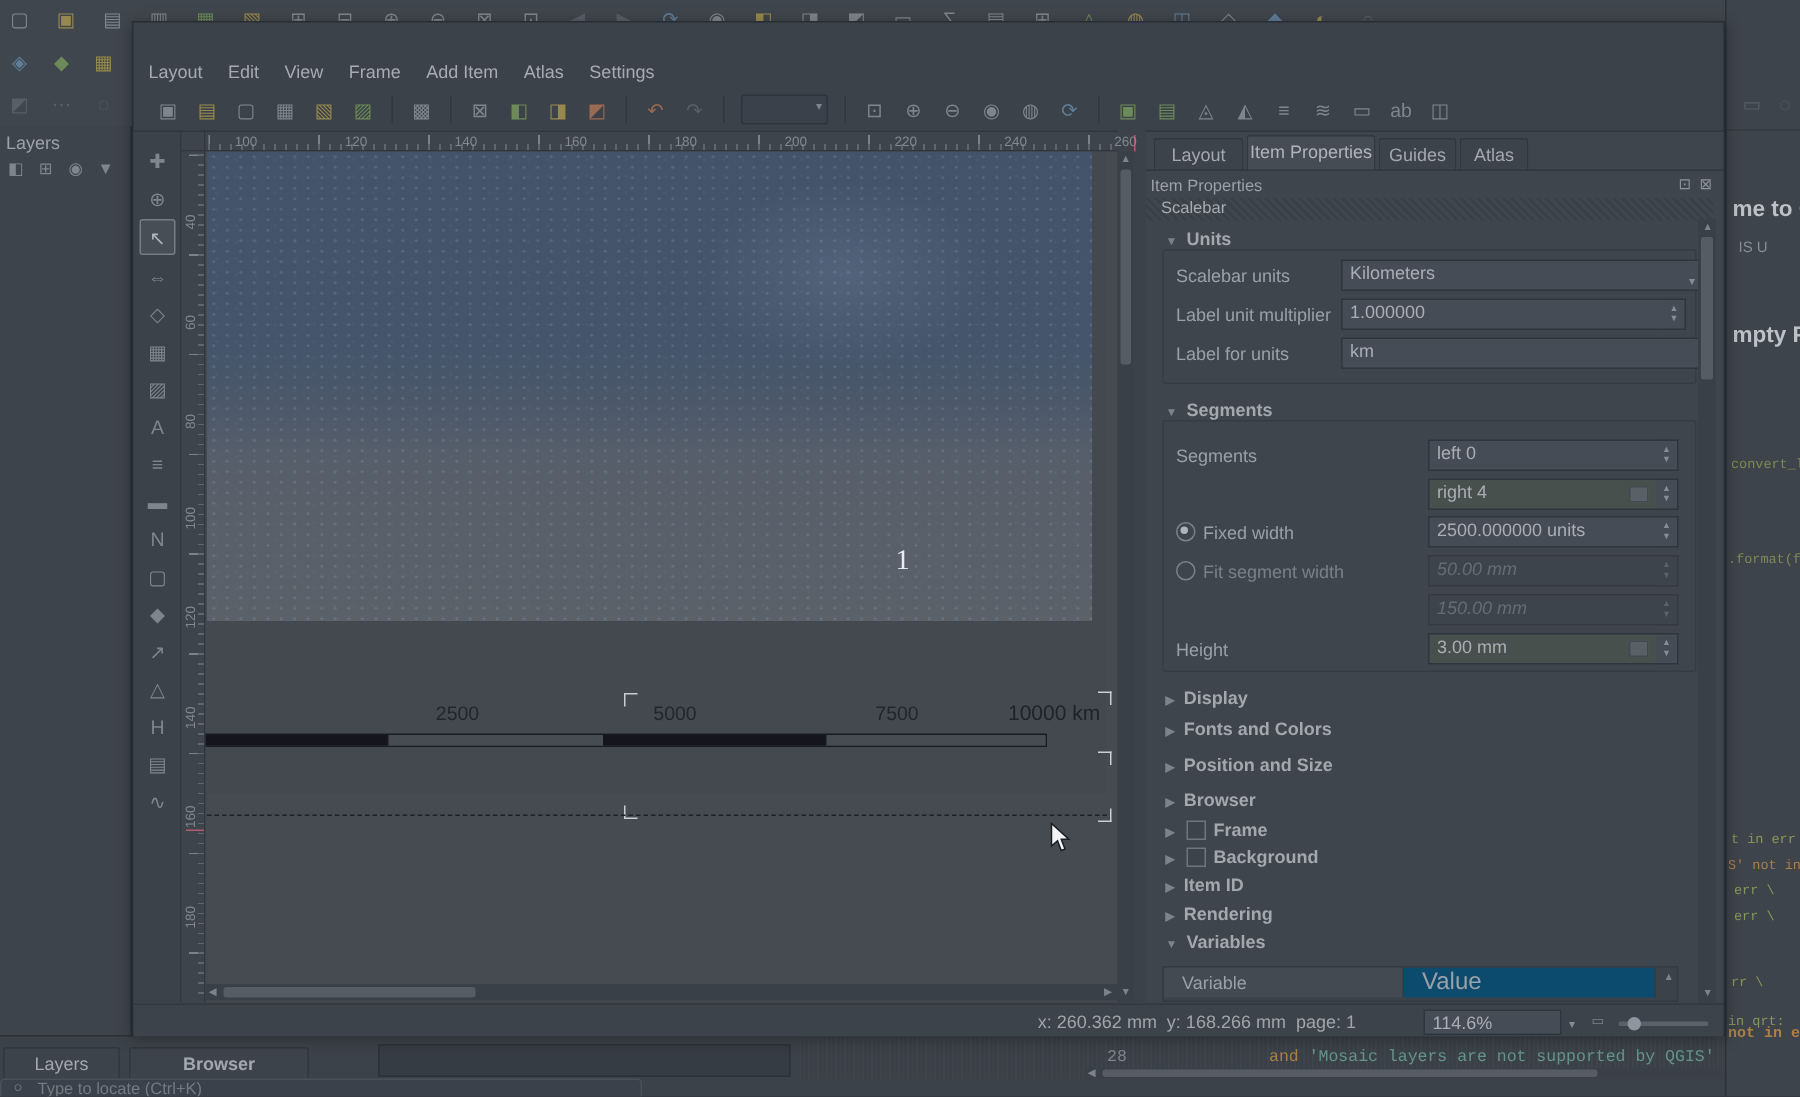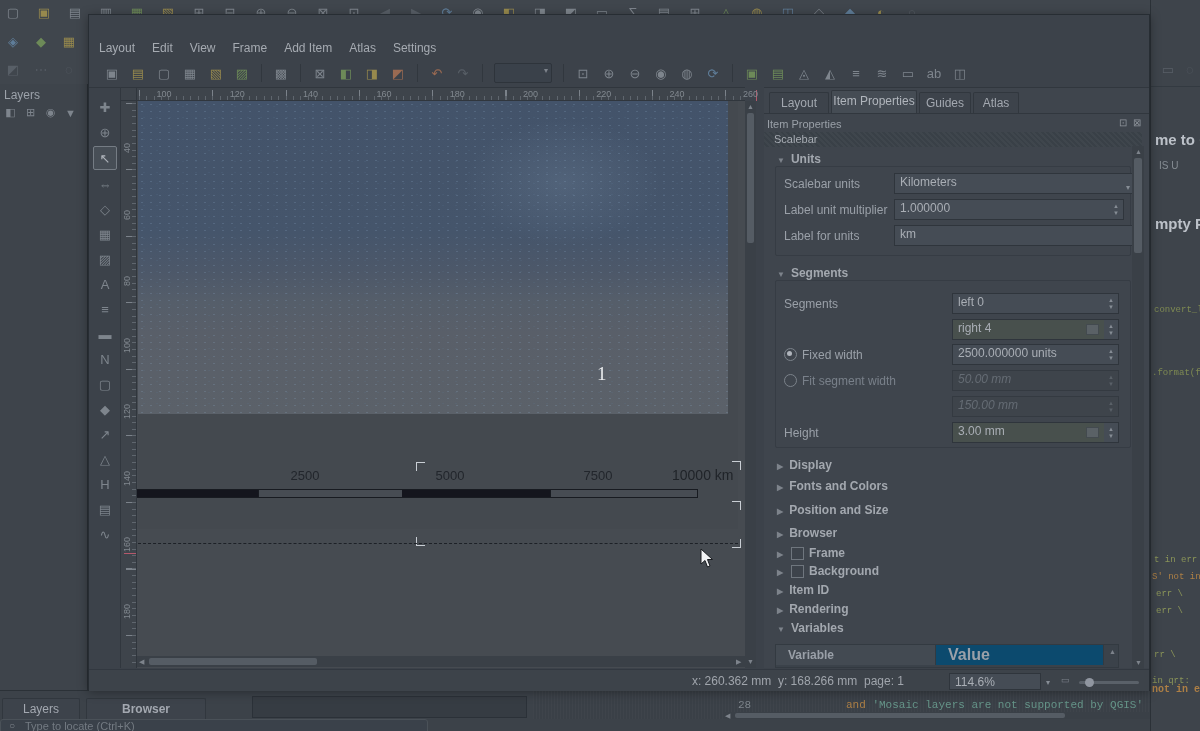--- a/index.html
+++ b/index.html
@@ -418,21 +418,21 @@
       <div class="chk" style="left:27px;top:477px;"></div>
       <div class="ghdr" style="left:45px;top:476px;"><span>Background</span></div>
 
       <div class="ghdr" style="left:13px;top:495px;">
         <span class="garr">▶</span><span>Item ID</span></div>
       <div class="ghdr" style="left:13px;top:514px;">
         <span class="garr">▶</span><span>Rendering</span></div>
       <div class="ghdr" style="left:13px;top:533px;">
         <span class="garr">▼</span><span>Variables</span></div>
 
-      <div class="abs" style="left:11px;top:556px;width:344px;height:24px;border:1px solid #333a41;background:#3b424a;overflow:hidden;font-weight:bold;">
+      <div class="abs" style="left:11px;top:556px;width:344px;height:24px;border:1px solid #333a41;background:#3b424a;overflow:hidden;">
         <div style="position:absolute;left:0;top:0;width:160px;height:20px;background:#434a52;border-right:1px solid #333a41;
                     font-size:12px;color:#9aa0a8;line-height:20px;padding-left:12px;box-sizing:border-box;">Variable</div>
         <div style="position:absolute;left:160px;top:0;width:168px;height:20px;background:#0c4a6e;border-right:1px solid #333a41;
                     font-size:16px;color:#9aa0a8;line-height:20px;padding-left:12px;box-sizing:border-box;">Value</div>
         <span class="sarr" style="left:333px;top:2px;">▲</span>
       </div>
 
       <div class="scroll-track" style="left:368px;top:58px;width:12px;height:523px;">
         <span class="sarr" style="left:3px;top:1px;">▲</span>
         <div class="scroll-thumb" style="left:2px;top:12px;width:8px;height:95px;"></div>

